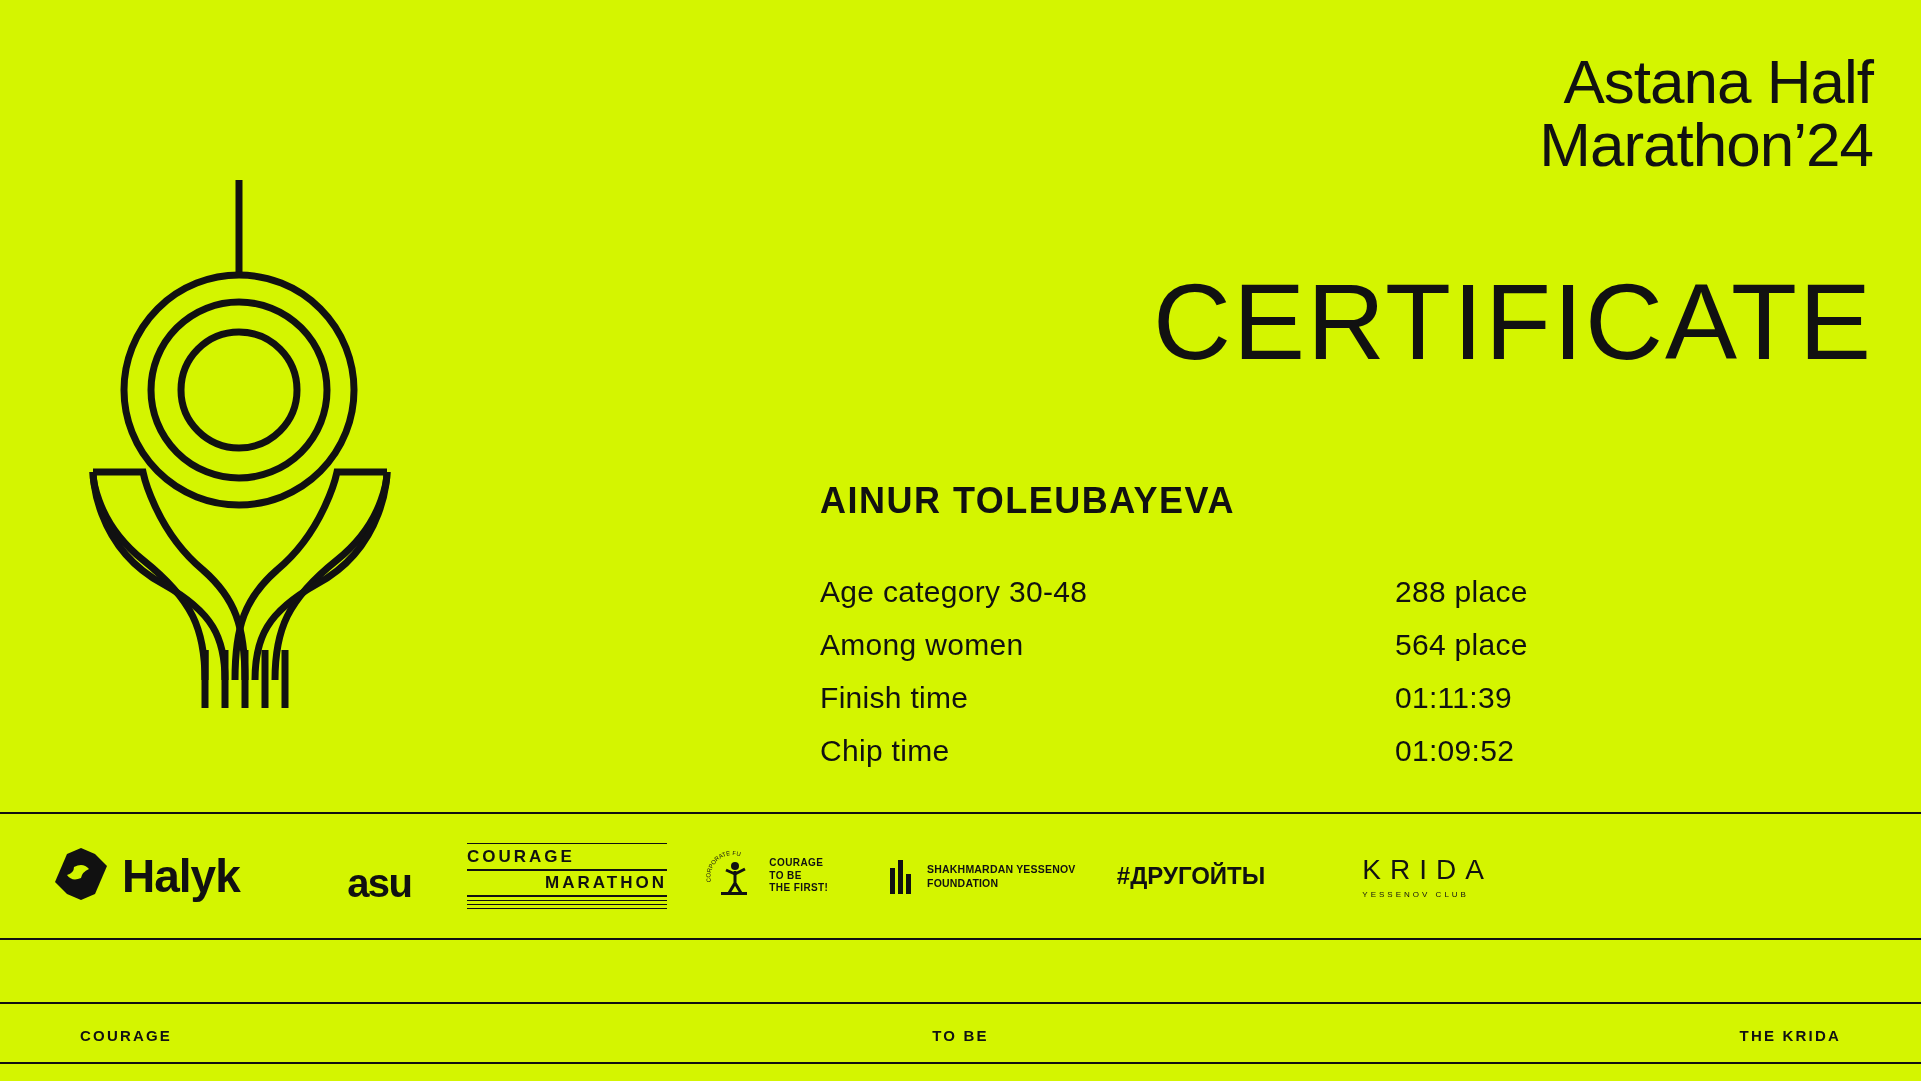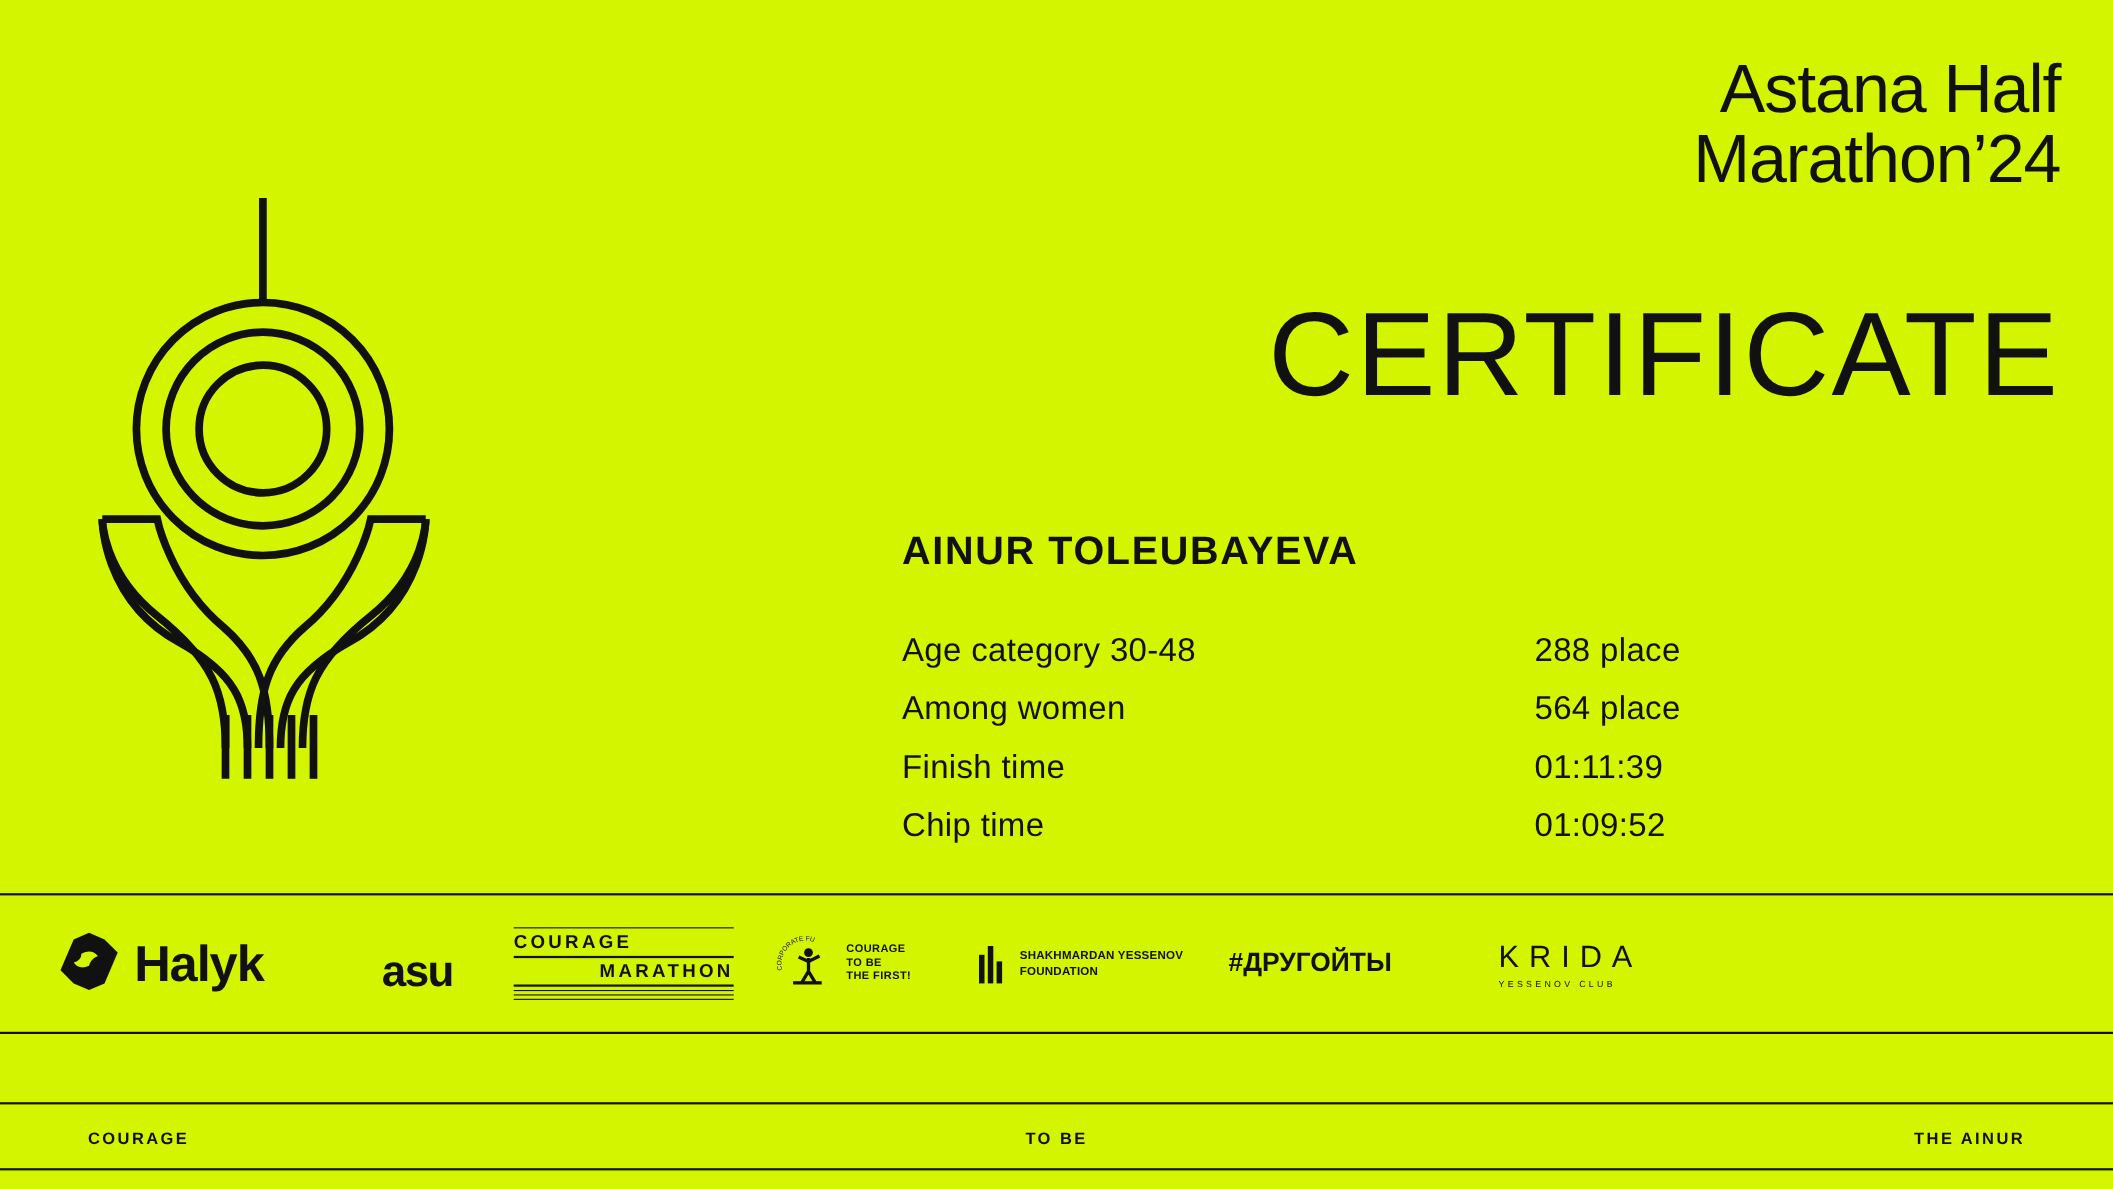--- a/index.html
+++ b/index.html
@@ -300,16 +300,16 @@
         <div class="krida-t1">KRIDA</div>
         <div class="krida-t2">YESSENOV CLUB</div>
       </div>
     </div>
 
   </div>
 
   <div class="slogan">
     <div class="left">COURAGE</div>
     <div class="mid">TO BE</div>
-    <div class="right">THE AINUR</div>
+    <div class="right">THE KRIDA</div>
   </div>
 
 </div>
 
 </body></html>

